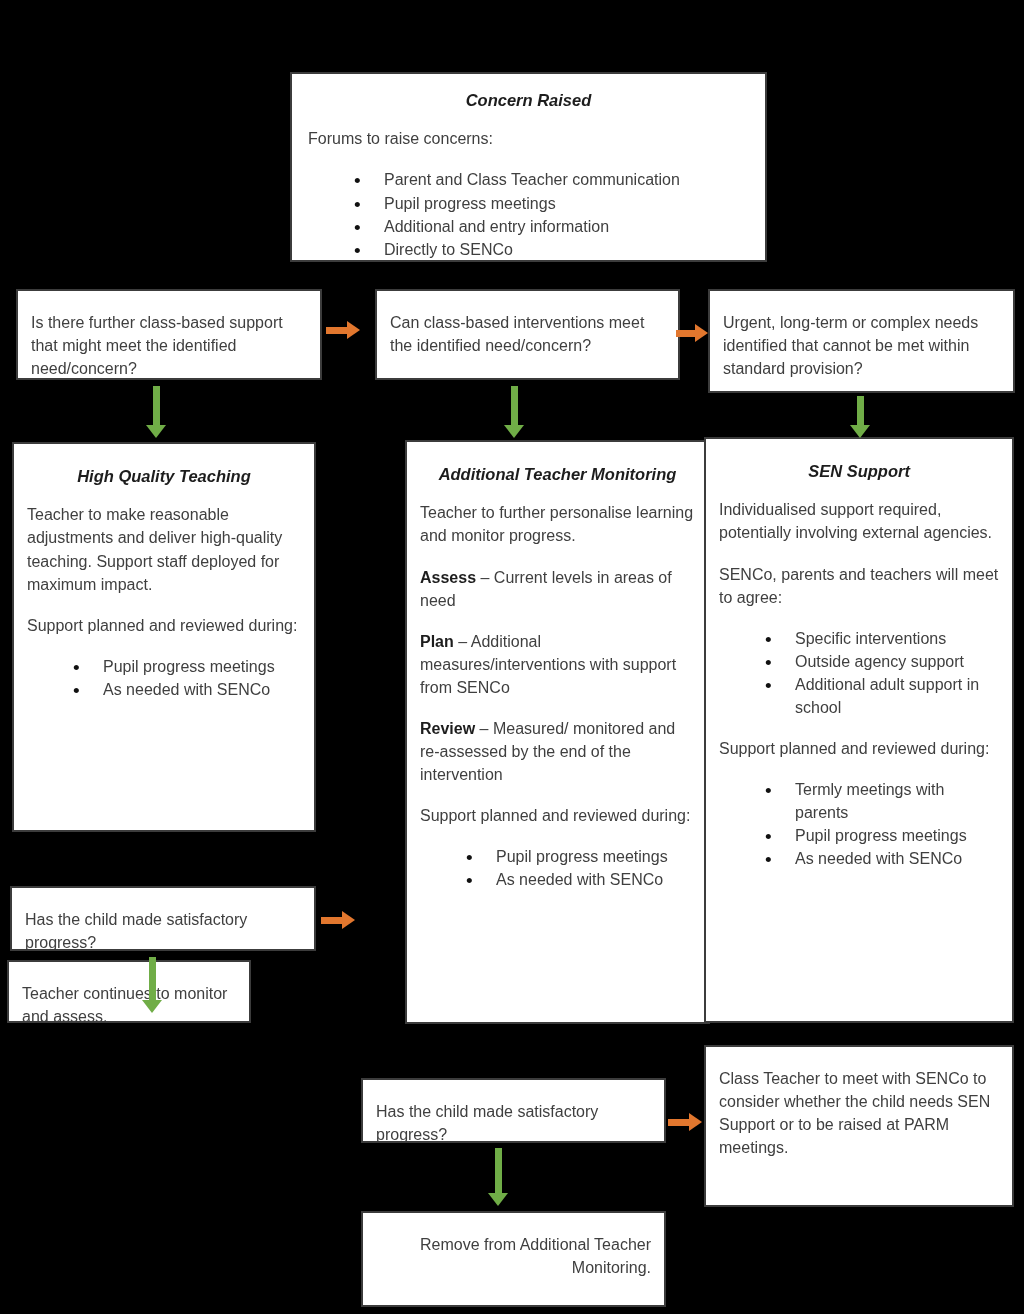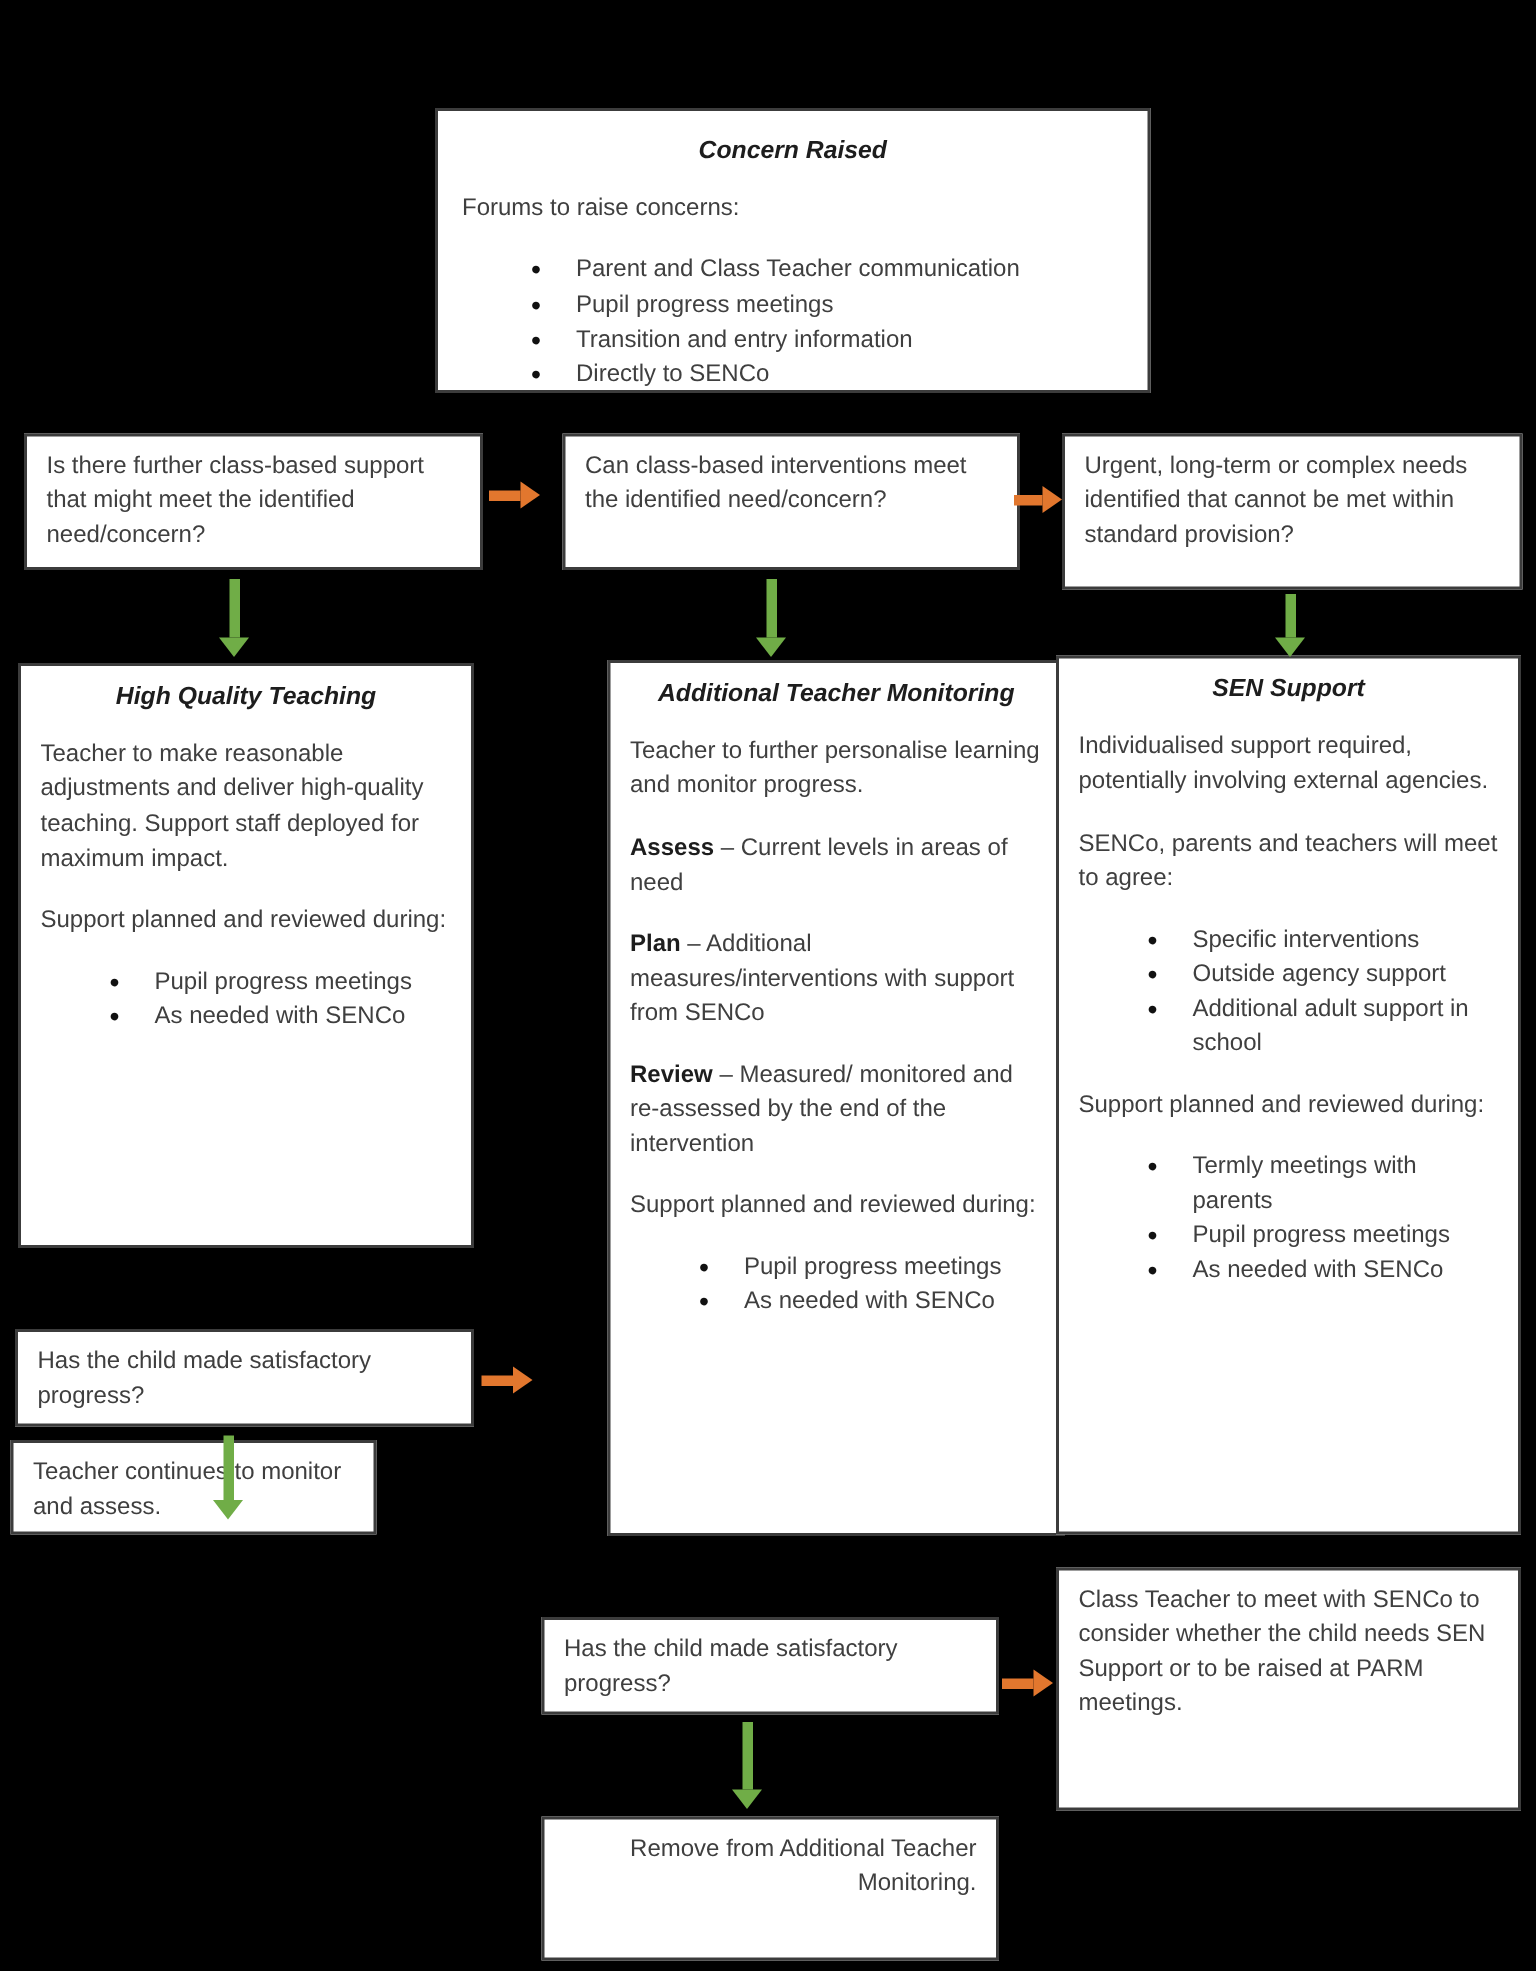--- a/index.html
+++ b/index.html
@@ -9,21 +9,21 @@
     height: 1314px;
     background: var(--background, #000);
     font-family: "Liberation Sans", sans-serif;
     overflow: hidden;
   }
   .box {
     position: absolute;
     background: var(--box-bg, #fff);
     border: 2px solid var(--box-border, #3c3c3c);
     box-sizing: border-box;
-    padding: 8px 13px;
+    padding: 20px 13px;
     color: var(--text, #3f3f3f);
     font-size: 16px;
     line-height: 1.44;
     overflow: hidden;
   }
   .box p { margin: 0 0 18px 0; }
   .box p:last-child { margin-bottom: 0; }
   .box-title {
     margin: 2px 0 16px 0;
     text-align: center;
@@ -98,21 +98,21 @@
 <body>
 
 <div class="canvas">
 
   <section class="box" id="box-concern">
     <h2 class="box-title">Concern Raised</h2>
     <p>Forums to raise concerns:</p>
     <ul class="bullets">
       <li>Parent and Class Teacher communication</li>
       <li>Pupil progress meetings</li>
-      <li>Transition and entry information</li>
+      <li>Additional and entry information</li>
       <li>Directly to SENCo</li>
     </ul>
   </section>
 
   <section class="box" id="box-q1">
     <p>Is there further class-based support that might meet the identified need/concern?</p>
   </section>
 
   <section class="box" id="box-q2">
     <p>Can class-based interventions meet the identified need/concern?</p>

